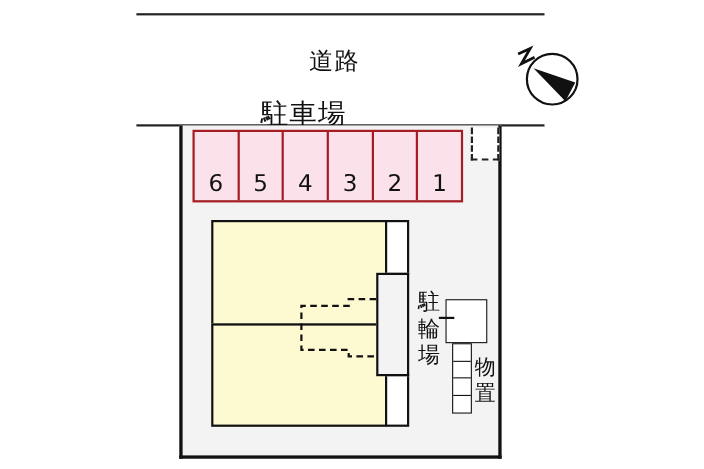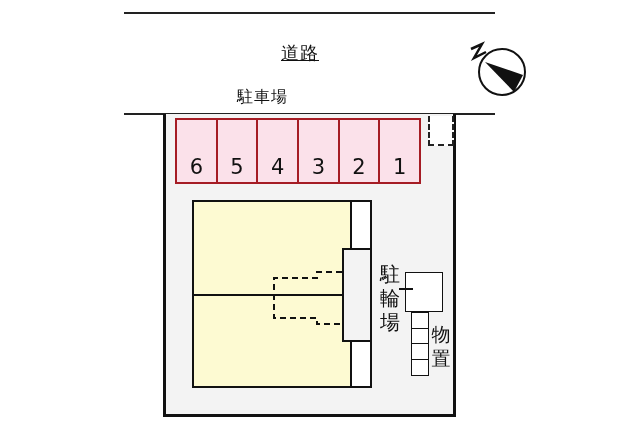--- a/index.html
+++ b/index.html
@@ -2,22 +2,22 @@
 <html><head>
 <meta charset="utf-8">
 <style>
   html, body { margin: 0; padding: 0; }
   body {
     width: 640px; height: 426px; background: #ffffff; position: relative; overflow: hidden;
     font-family: "DejaVu Sans", "Liberation Sans", sans-serif; color: #111;
   }
   .abs { position: absolute; }
   .road-line { background: #222; height: 2px; }
-  .road-label { font-size: 18px; letter-spacing: 1px; text-decoration: underline; }
-  .parking-label { font-size: 16px; letter-spacing: 1px; }
+  .road-label { font-size: 22px; letter-spacing: 1px; }
+  .parking-label { font-size: 25px; letter-spacing: 1px; }
   .lot {
     left: 163px; top: 114px; width: 293px; height: 303px;
     background: #f3f3f3; border: 3px solid #111; border-top: none; box-sizing: border-box;
   }
   .spaces { left: 175px; top: 118px; width: 246px; height: 66px; display: flex;
     border: 2px solid #a51c24; box-sizing: border-box; background: #fbe1ea; }
   .space { flex: 1; border-right: 2px solid #a51c24; position: relative; }
   .space:last-child { border-right: none; }
   .space span { position: absolute; bottom: 3px; left: 0; right: 0; text-align: center; font-size: 21px; }
   .dashed-box { left: 428px; top: 116px; width: 26px; height: 30px; border: 2px dashed #222; border-top: none; box-sizing: border-box; background: #fff; }

